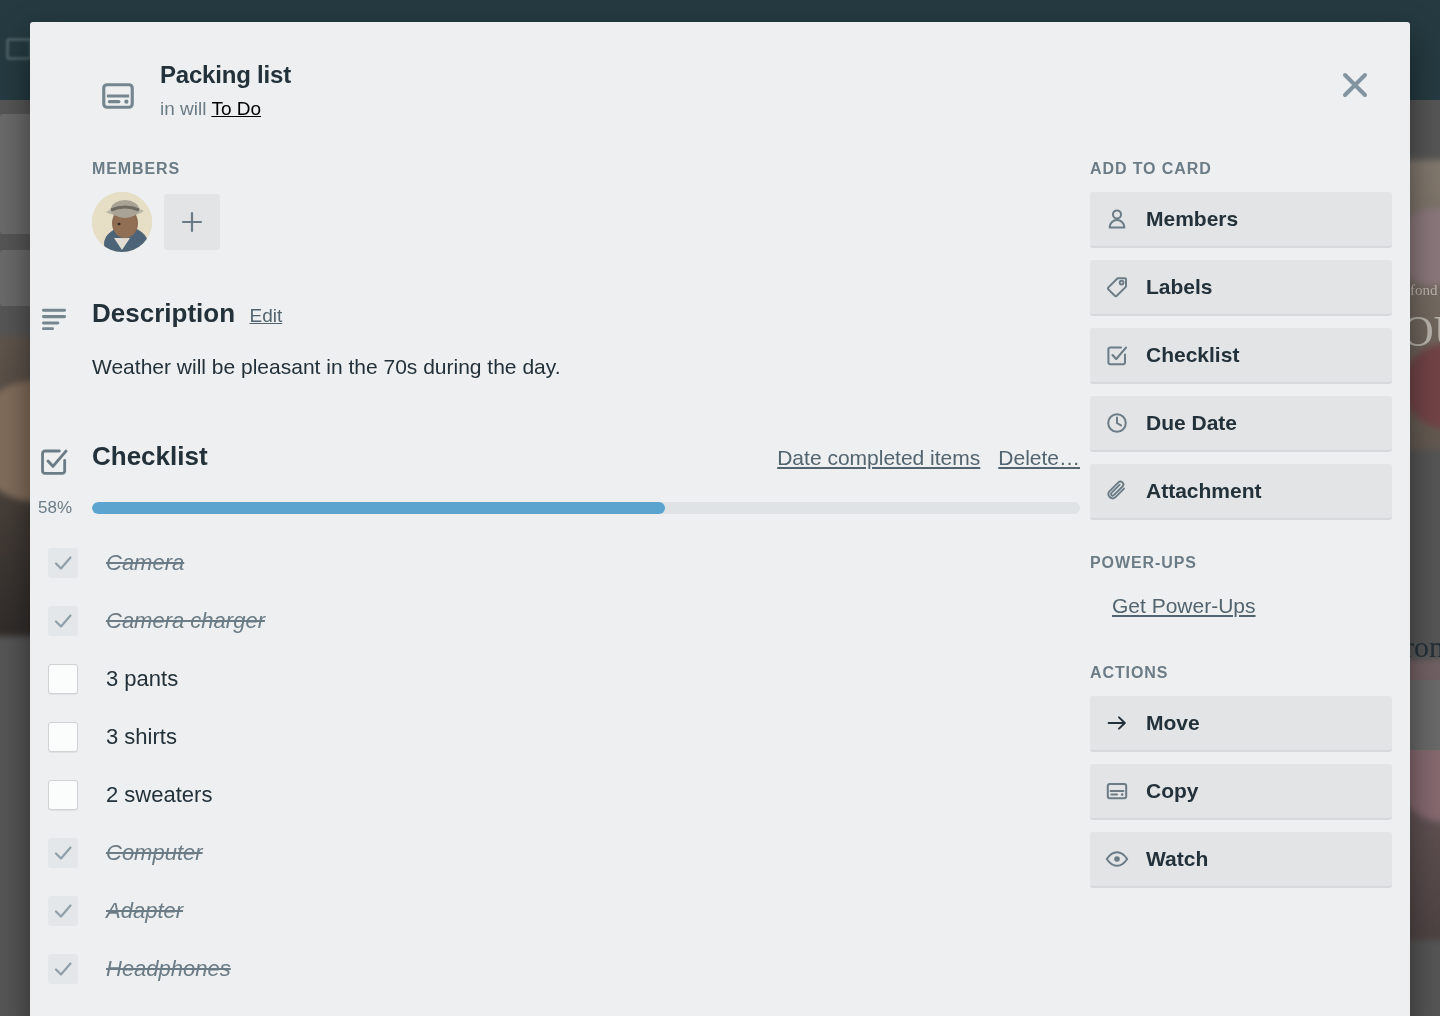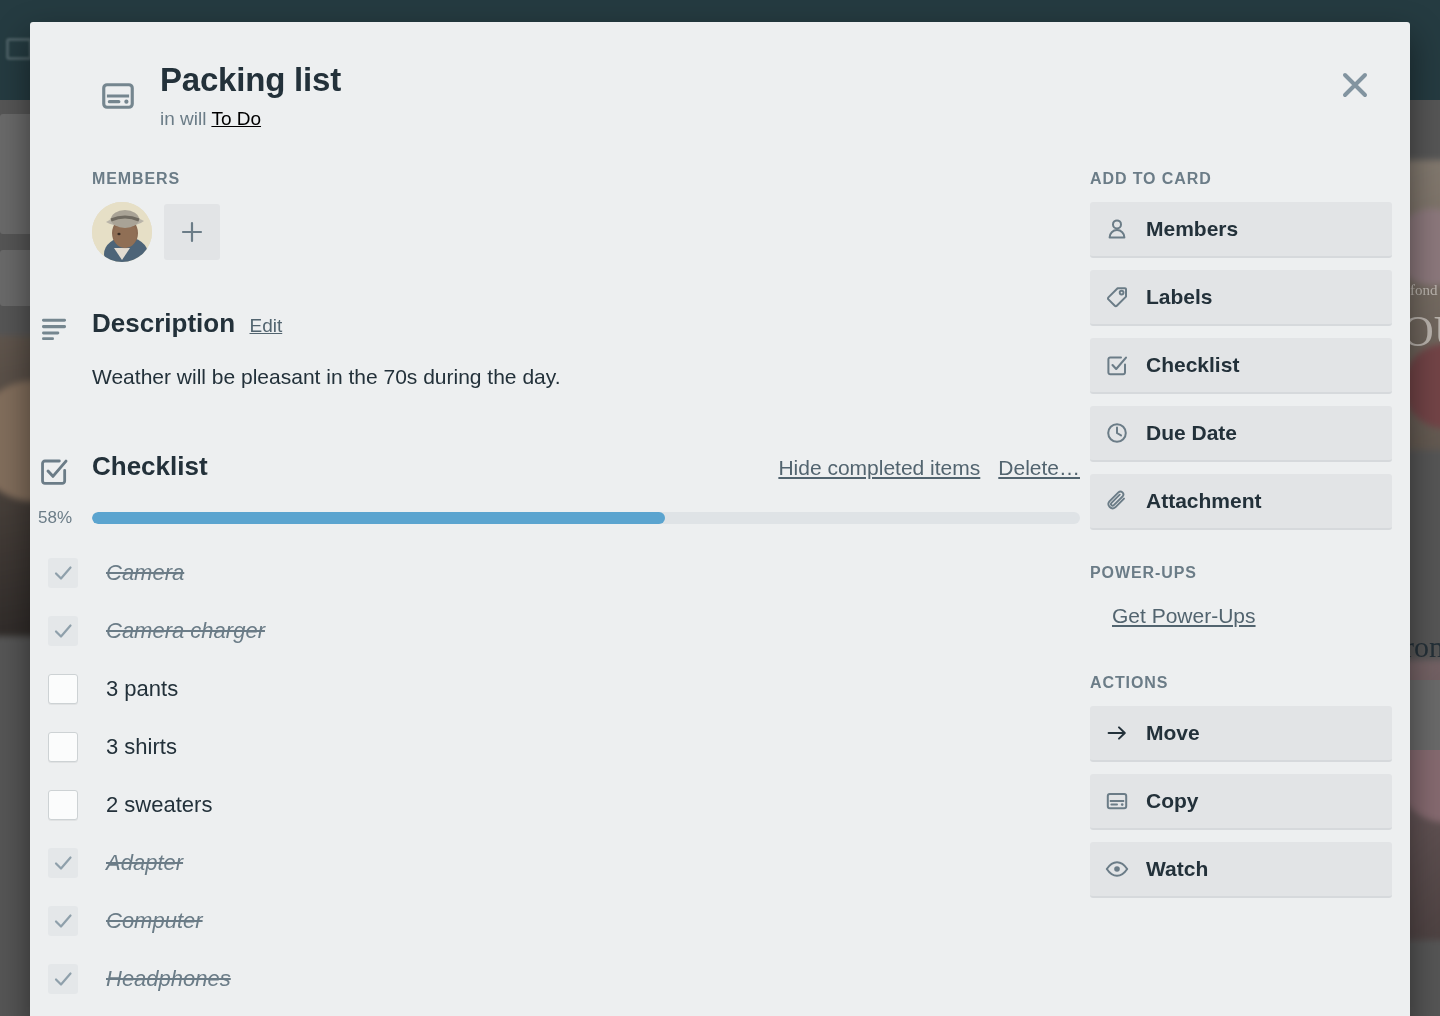--- a/index.html
+++ b/index.html
@@ -116,21 +116,21 @@
     padding: 40px 0 0 62px;
   }
   .card-header .head-icon {
     position: absolute;
     left: 70px;
     top: 56px;
     width: 36px;
     height: 36px;
   }
   .card-title {
-    font-size: 33px;
+    font-size: 24px;
     font-weight: bold;
     color: #23313a;
     line-height: 1.08;
     letter-spacing: -0.2px;
     margin-left: 68px;
   }
   .card-subtitle {
     margin-left: 68px;
     margin-top: 10px;
     font-size: 19px;
@@ -421,21 +421,21 @@
         <span class="gutter-icon">
           <svg width="32" height="32" viewBox="0 0 24 24">
             <path d="M20 11.5 V19.5 a1.8 1.8 0 0 1 -1.8 1.8 H5.2 A1.8 1.8 0 0 1 3.4 19.5 V6.3 a1.8 1.8 0 0 1 1.8 -1.8 H16" fill="none" stroke="#6b7c87" stroke-width="2.1" stroke-linecap="round"></path>
             <path d="M7.5 12 L11.2 16 L21 4.6" fill="none" stroke="#6b7c87" stroke-width="2.2" stroke-linecap="round" stroke-linejoin="round"></path>
           </svg>
         </span>
 
         <div class="checklist-head">
           <h2 class="block-title">Checklist</h2>
           <div class="checklist-actions">
-            <a href="#">Hide completed items</a>
+            <a href="#">Date completed items</a>
             <a href="#">Delete…</a>
           </div>
         </div>
 
         <div class="progress-row">
           <span class="progress-pct">58%</span>
           <div class="progress-track">
             <div class="progress-fill" id="progress-fill" style="width: 58%;"></div>
           </div>
         </div>
@@ -468,29 +468,29 @@
             <div class="check-item">
               <span class="cbox unchecked"></span>
               <span class="check-text">2 sweaters</span>
             </div>
             <div class="check-item done">
               <span class="cbox checked">
                 <svg width="22" height="22" viewBox="0 0 22 22">
                   <path d="M4 11.5 L9 16.5 L18.5 5.5" fill="none" stroke="#8fa0ab" stroke-width="2.2" stroke-linecap="round" stroke-linejoin="round"></path>
                 </svg>
               </span>
-              <span class="check-text">Adapter</span>
+              <span class="check-text">Computer</span>
             </div>
             <div class="check-item done">
               <span class="cbox checked">
                 <svg width="22" height="22" viewBox="0 0 22 22">
                   <path d="M4 11.5 L9 16.5 L18.5 5.5" fill="none" stroke="#8fa0ab" stroke-width="2.2" stroke-linecap="round" stroke-linejoin="round"></path>
                 </svg>
               </span>
-              <span class="check-text">Computer</span>
+              <span class="check-text">Adapter</span>
             </div>
             <div class="check-item done">
               <span class="cbox checked">
                 <svg width="22" height="22" viewBox="0 0 22 22">
                   <path d="M4 11.5 L9 16.5 L18.5 5.5" fill="none" stroke="#8fa0ab" stroke-width="2.2" stroke-linecap="round" stroke-linejoin="round"></path>
                 </svg>
               </span>
               <span class="check-text">Headphones</span>
             </div>
           </div>

